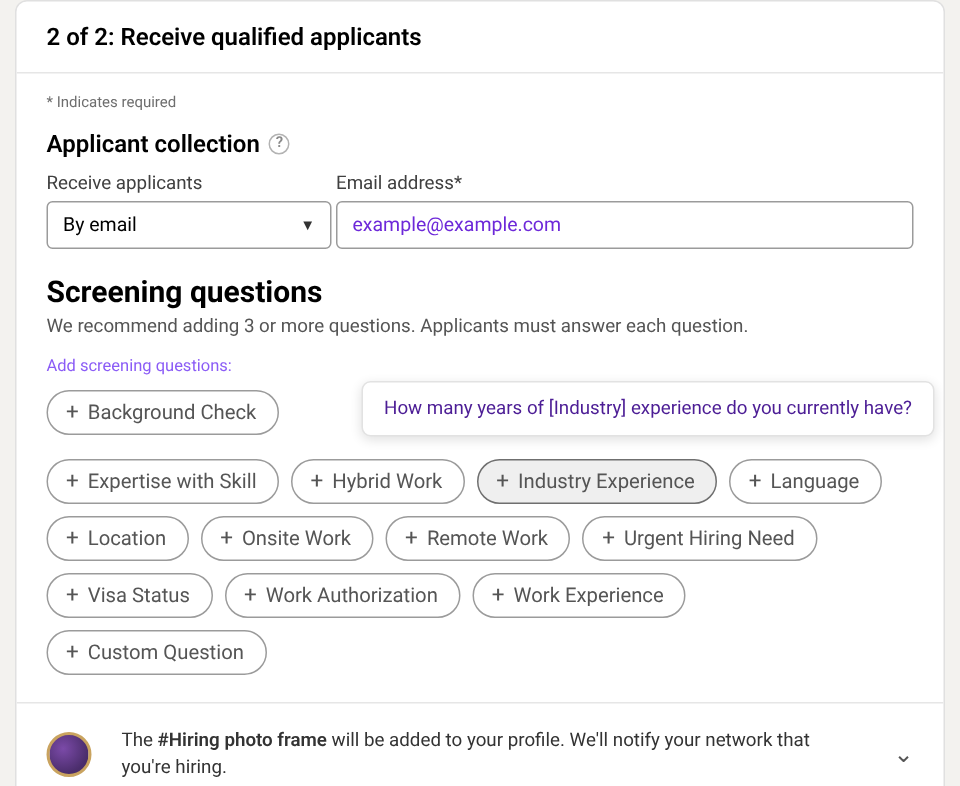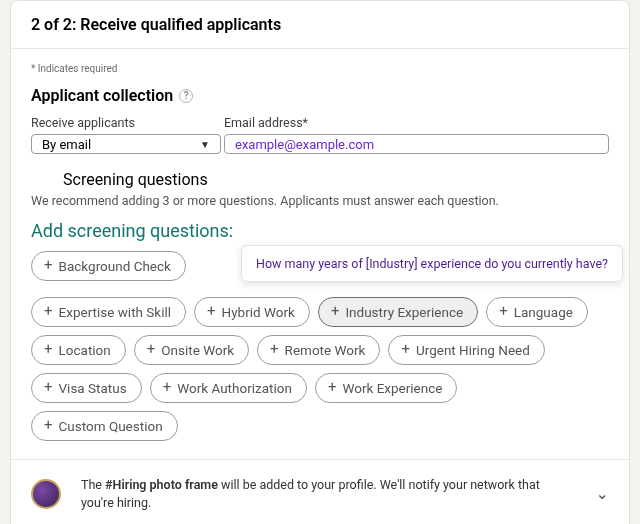--- a/index.html
+++ b/index.html
@@ -53,38 +53,38 @@
     line-height: 1;
   }
   .row { display: flex; gap: 3px; margin-bottom: 16px; }
   .field { display: flex; flex-direction: column; }
   .field.small { width: 190px; }
   .field.grow { flex: 1; }
   .field-label { font-size: 12.5px; color: #404040; margin-bottom: 4px; }
   .select-box, .text-input {
     border: 1px solid #9b9b9b;
     border-radius: 4px;
-    height: 20px;
+    height: 32px;
     padding: 0 10px;
     font-size: 13px;
     background: #fff;
     display: flex;
     align-items: center;
     justify-content: space-between;
   }
   .text-input { color: #6d28d9; }
   .select-box .arrow { font-size: 10px; color: #333; }
   .sub-desc {
     font-size: 12.5px;
     color: #555;
     margin-bottom: 12px;
   }
   .pill-label {
-    font-size: 18px;
-    color: #0f766e;
+    font-size: 11px;
+    color: #8b5cf6;
     margin-bottom: 10px;
   }
   .pills {
     display: flex;
     flex-wrap: wrap;
     gap: 8px;
     position: relative;
   }
   .pill {
     border: 1px solid #9b9b9b;
@@ -133,24 +133,23 @@
     width: 30px; height: 30px;
     border-radius: 50%;
     background: radial-gradient(circle at 35% 35%, #7b4aa8, #4a2d6b 70%);
     border: 2px solid #c9a35f;
     flex-shrink: 0;
   }
   .frame-row .text { flex:1; line-height:1.4; }
   .frame-row b { font-weight: 600; }
   .chevron { color:#555; font-size: 16px; }
   .section-title-2 {
-    font-weight: 400;
-    font-size: 16px;
+    font-weight: 700;
+    font-size: 20px;
     margin-bottom: 4px;
-    margin-left: 32px;
   }
 </style>
 </head>
 <body>
 
 <div class="card">
   <div class="step-header">
     <span>2 of 2: Receive qualified applicants</span>
   </div>
 

